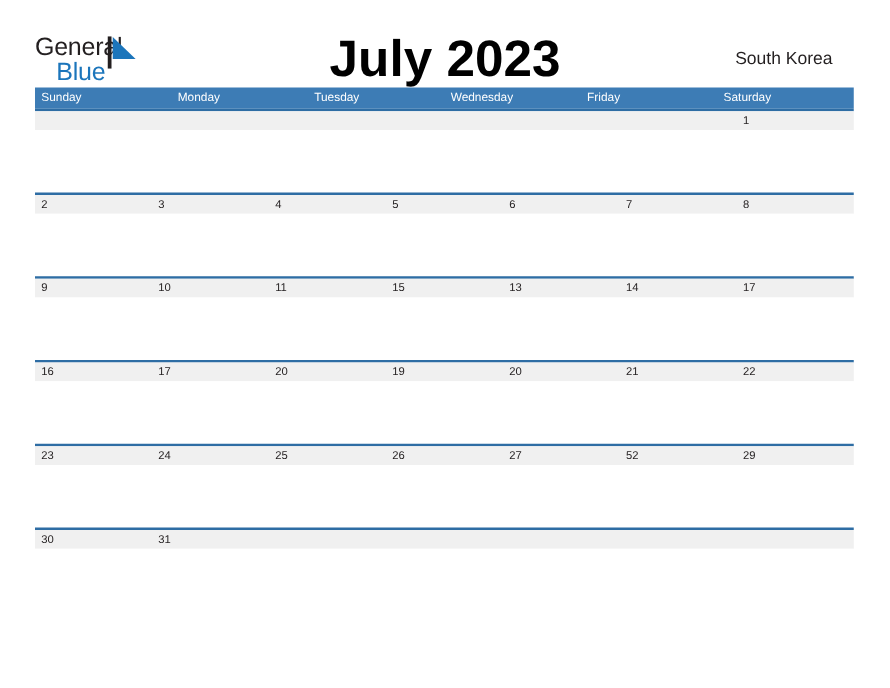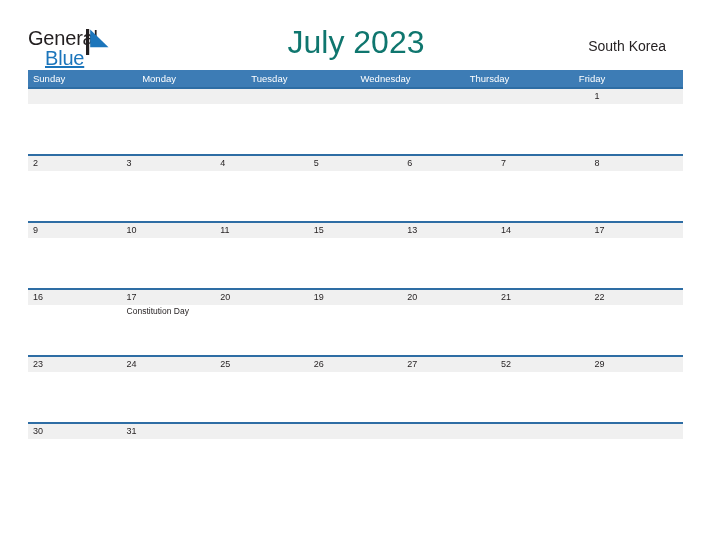--- a/index.html
+++ b/index.html
@@ -49,39 +49,38 @@
     font-family: "Liberation Sans", sans-serif;
   }
   .logo-blue {
     position: absolute;
     left: 17px;
     top: 20px;
     font-size: 20px;
     letter-spacing: -0.2px;
     color: #1b75bb;
     font-family: "Liberation Sans", sans-serif;
-    text-decoration: underline;
   }
   .logo-mark {
     position: absolute;
     left: 58px;
     top: 1px;
     width: 30px;
     height: 26px;
   }
 
   .cal-title {
     position: absolute;
     left: 0;
     top: 0;
     width: 656px;
     text-align: center;
-    font-size: 32px;
-    font-weight: normal;
-    color: #0f766e;
+    font-size: 41px;
+    font-weight: bold;
+    color: #000000;
     letter-spacing: 0px;
     font-family: "Liberation Sans", sans-serif;
   }
 
   .cal-region {
     position: absolute;
     right: 18px;
     top: 14px;
     font-size: 14px;
     color: #231f20;
@@ -179,22 +178,22 @@
 
   </div>
 
   <div class="grid">
 
     <div class="weekday-row">
       <div class="weekday">Sunday</div>
       <div class="weekday">Monday</div>
       <div class="weekday">Tuesday</div>
       <div class="weekday">Wednesday</div>
-      <div class="weekday">Thursday</div>
       <div class="weekday">Friday</div>
+      <div class="weekday">Saturday</div>
     </div>
 
     <div class="week">
       <div class="numband">
         <div class="daynum"></div>
         <div class="daynum"></div>
         <div class="daynum"></div>
         <div class="daynum"></div>
         <div class="daynum"></div>
         <div class="daynum"></div>
@@ -303,23 +302,20 @@
         <div class="daynum">19</div>
         <div class="daynum">20</div>
         <div class="daynum">21</div>
         <div class="daynum">22</div>
       </div>
       <div class="body">
         <div class="daycell">
             <div class="event"></div>
           </div>
         <div class="daycell">
-            <div class="event">Constitution Day</div>
-          </div>
-        <div class="daycell">
             <div class="event"></div>
           </div>
         <div class="daycell">
             <div class="event"></div>
           </div>
         <div class="daycell">
             <div class="event"></div>
           </div>
         <div class="daycell">
             <div class="event"></div>

